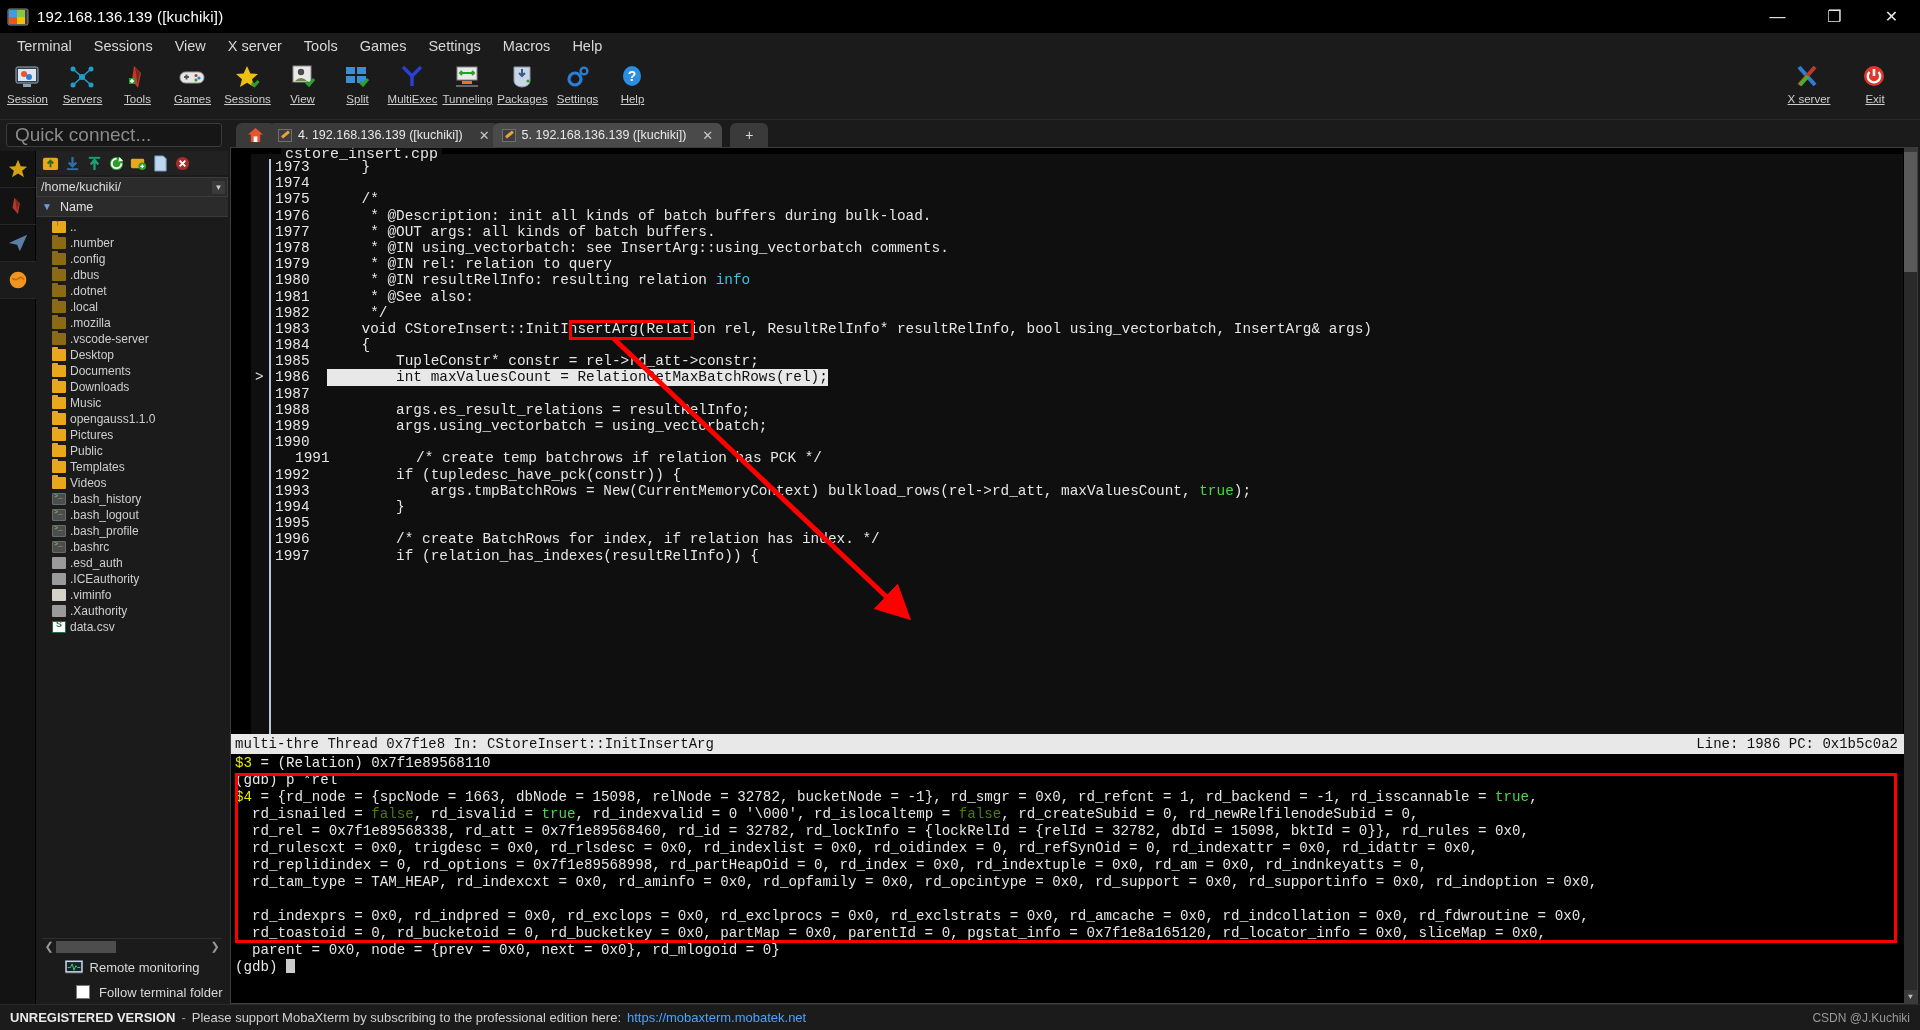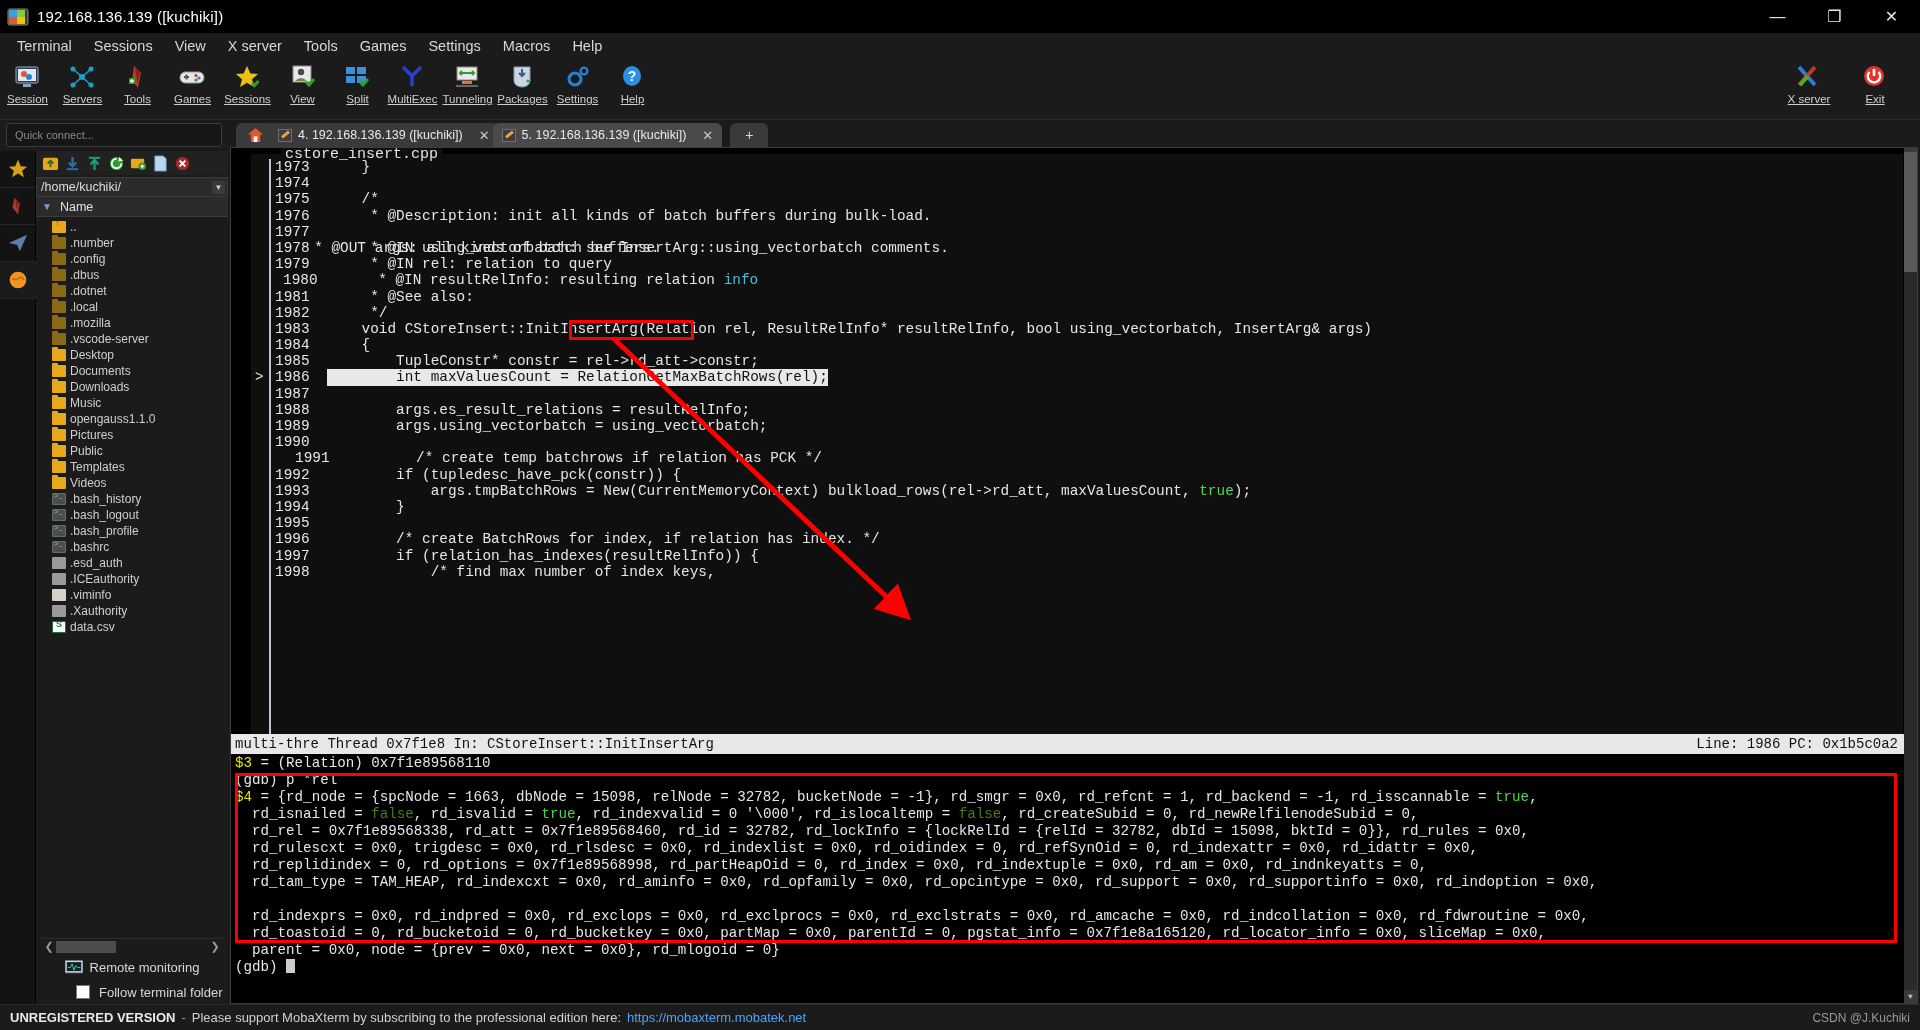--- a/index.html
+++ b/index.html
@@ -26,21 +26,21 @@
   #tb-right{position:absolute;right:12px;top:3px;display:flex;}
   #tb-right .tbtn{width:66px;}
 
   
   #main{display:flex;height:calc(1030px - 33px - 25px - 62px - 26px);}
 
   
   #leftcol{width:228px;background:#1b1b1b;display:flex;flex-direction:column;flex:none;}
   #quickconnect{height:24px;margin:3px 6px 4px 6px;background:#161616;border:1px solid #3a3a3a;
       border-radius:3px;display:flex;align-items:center;padding-left:8px;}
-  #quickconnect span{color:#8a8a8a;font-size:11px;}
+  #quickconnect span{color:#8a8a8a;font-size:19px;}
   #sidebody{display:flex;flex:1;min-height:0;}
   #vstrip{width:36px;background:#131313;flex:none;display:flex;flex-direction:column;align-items:center;
       border-right:1px solid #000;}
   .vtab{width:36px;height:37px;display:flex;align-items:center;justify-content:center;
       border-bottom:1px solid #262626;}
   .vtab.sel{background:#1b1b1b;}
   #filepanel{flex:1;display:flex;flex-direction:column;min-width:0;background:#1b1b1b;}
   #fptools{height:24px;display:flex;align-items:center;gap:5px;padding-left:6px;background:#212121;}
   .fpico{width:17px;height:17px;position:relative;}
   #pathbar{height:20px;margin:2px 0 0 0;background:#2b2b2b;border:1px solid #3c3c3c;display:flex;
@@ -524,42 +524,41 @@
 
     <div id="termbox">
 
       <div id="codepane">
         <div id="codetitle">cstore_insert.cpp</div>
         <div id="codeframe">
             <div class="cline" style="position: relative;"><span class="num">1973</span><span class="txt">    }</span></div>
             <div class="cline" style="position: relative;"><span class="num">1974</span><span class="txt"></span></div>
             <div class="cline" style="position: relative;"><span class="num">1975</span><span class="txt">    /*</span></div>
             <div class="cline" style="position: relative;"><span class="num">1976</span><span class="txt">     * @Description: init all kinds of batch buffers during bulk-load.</span></div>
-            <div class="cline" style="position: relative; flex-direction: column;"><span class="num">1977</span><span class="txt">     * @OUT args: all kinds of batch buffers.</span></div>
+            <div class="cline" style="position: relative;"><span class="num">1977</span><span class="txt">     * @OUT args: all kinds of batch buffers.</span></div>
             <div class="cline" style="position: relative;"><span class="num">1978</span><span class="txt">     * @IN using_vectorbatch: see InsertArg::using_vectorbatch comments.</span></div>
             <div class="cline" style="position: relative;"><span class="num">1979</span><span class="txt">     * @IN rel: relation to query</span></div>
-            <div class="cline" style="position: relative; margin-left: 8px;"><span class="num">1980</span><span class="txt">     * @IN resultRelInfo: resulting relation <span class="kw-info">info</span></span></div>
+            <div class="cline" style="position: relative;"><span class="num">1980</span><span class="txt">     * @IN resultRelInfo: resulting relation <span class="kw-info">info</span></span></div>
             <div class="cline" style="position: relative;"><span class="num">1981</span><span class="txt">     * @See also:</span></div>
             <div class="cline" style="position: relative;"><span class="num">1982</span><span class="txt">     */</span></div>
             <div class="cline" style="position: relative;"><span class="num">1983</span><span class="txt">    void CStoreInsert::InitInsertArg(Relation rel, ResultRelInfo* resultRelInfo, bool using_vectorbatch, InsertArg&amp; args)</span></div>
             <div class="cline" style="position: relative;"><span class="num">1984</span><span class="txt">    {</span></div>
             <div class="cline" style="position: relative;"><span class="num">1985</span><span class="txt">        TupleConstr* constr = rel-&gt;rd_att-&gt;constr;</span></div>
             <div class="cline cur" style="position: relative;"><span class="marker">&gt;</span><span class="num">1986</span><span class="txt">        int maxValuesCount = RelationGetMaxBatchRows(rel);</span></div>
             <div class="cline" style="position: relative;"><span class="num">1987</span><span class="txt"></span></div>
             <div class="cline" style="position: relative;"><span class="num">1988</span><span class="txt">        args.es_result_relations = resultRelInfo;</span></div>
             <div class="cline" style="position: relative;"><span class="num">1989</span><span class="txt">        args.using_vectorbatch = using_vectorbatch;</span></div>
             <div class="cline" style="position: relative;"><span class="num">1990</span><span class="txt"></span></div>
             <div class="cline" style="position: relative; padding-left: 20px;"><span class="num">1991</span><span class="txt">        /* create temp batchrows if relation has PCK */</span></div>
             <div class="cline" style="position: relative;"><span class="num">1992</span><span class="txt">        if (tupledesc_have_pck(constr)) {</span></div>
             <div class="cline" style="position: relative;"><span class="num">1993</span><span class="txt">            args.tmpBatchRows = New(CurrentMemoryContext) bulkload_rows(rel-&gt;rd_att, maxValuesCount, <span class="kw-true">true</span>);</span></div>
             <div class="cline" style="position: relative;"><span class="num">1994</span><span class="txt">        }</span></div>
             <div class="cline" style="position: relative;"><span class="num">1995</span><span class="txt"></span></div>
             <div class="cline" style="position: relative;"><span class="num">1996</span><span class="txt">        /* create BatchRows for index, if relation has index. */</span></div>
             <div class="cline" style="position: relative;"><span class="num">1997</span><span class="txt">        if (relation_has_indexes(resultRelInfo)) {</span></div>
-            <div class="cline" style="position: relative;"><span class="num">1998</span><span class="txt">            /* find max number of index keys,</span></div>
           </div>
         <div id="hlbox" style="left:318px;top:166px;width:125px;height:20px;"></div>
       </div>
 
       <div id="statusline">
         <span class="l">multi-thre Thread 0x7f1e8 In: CStoreInsert::InitInsertArg</span>
         <span class="r">Line: 1986 PC: 0x1b5c0a2</span>
       </div>
 
       <div id="gdbout"><div><span class="yellow">$3</span><span> = (Relation) 0x7f1e89568110</span></div><div><span>(gdb) p *rel</span></div><div><span class="yellow">$4</span><span> = {rd_node = {spcNode = 1663, dbNode = 15098, relNode = 32782, bucketNode = -1}, rd_smgr = 0x0, rd_refcnt = 1, rd_backend = -1, rd_isscannable = </span><span class="green">true</span><span>,</span></div><div><span>  rd_isnailed = </span><span class="red">false</span><span>, rd_isvalid = </span><span class="green">true</span><span>, rd_indexvalid = 0 '\000', rd_islocaltemp = </span><span class="red">false</span><span>, rd_createSubid = 0, rd_newRelfilenodeSubid = 0,</span></div><div><span>  rd_rel = 0x7f1e89568338, rd_att = 0x7f1e89568460, rd_id = 32782, rd_lockInfo = {lockRelId = {relId = 32782, dbId = 15098, bktId = 0}}, rd_rules = 0x0,</span></div><div><span>  rd_rulescxt = 0x0, trigdesc = 0x0, rd_rlsdesc = 0x0, rd_indexlist = 0x0, rd_oidindex = 0, rd_refSynOid = 0, rd_indexattr = 0x0, rd_idattr = 0x0,</span></div><div><span>  rd_replidindex = 0, rd_options = 0x7f1e89568998, rd_partHeapOid = 0, rd_index = 0x0, rd_indextuple = 0x0, rd_am = 0x0, rd_indnkeyatts = 0,</span></div><div><span>  rd_tam_type = TAM_HEAP, rd_indexcxt = 0x0, rd_aminfo = 0x0, rd_opfamily = 0x0, rd_opcintype = 0x0, rd_support = 0x0, rd_supportinfo = 0x0, rd_indoption = 0x0,</span></div><div>&nbsp;</div><div><span>  rd_indexprs = 0x0, rd_indpred = 0x0, rd_exclops = 0x0, rd_exclprocs = 0x0, rd_exclstrats = 0x0, rd_amcache = 0x0, rd_indcollation = 0x0, rd_fdwroutine = 0x0,</span></div><div><span>  rd_toastoid = 0, rd_bucketoid = 0, rd_bucketkey = 0x0, partMap = 0x0, parentId = 0, pgstat_info = 0x7f1e8a165120, rd_locator_info = 0x0, sliceMap = 0x0,</span></div><div><span>  parent = 0x0, node = {prev = 0x0, next = 0x0}, rd_mlogoid = 0}</span></div><div><span>(gdb) </span><span class="cursorblk"></span></div></div>

